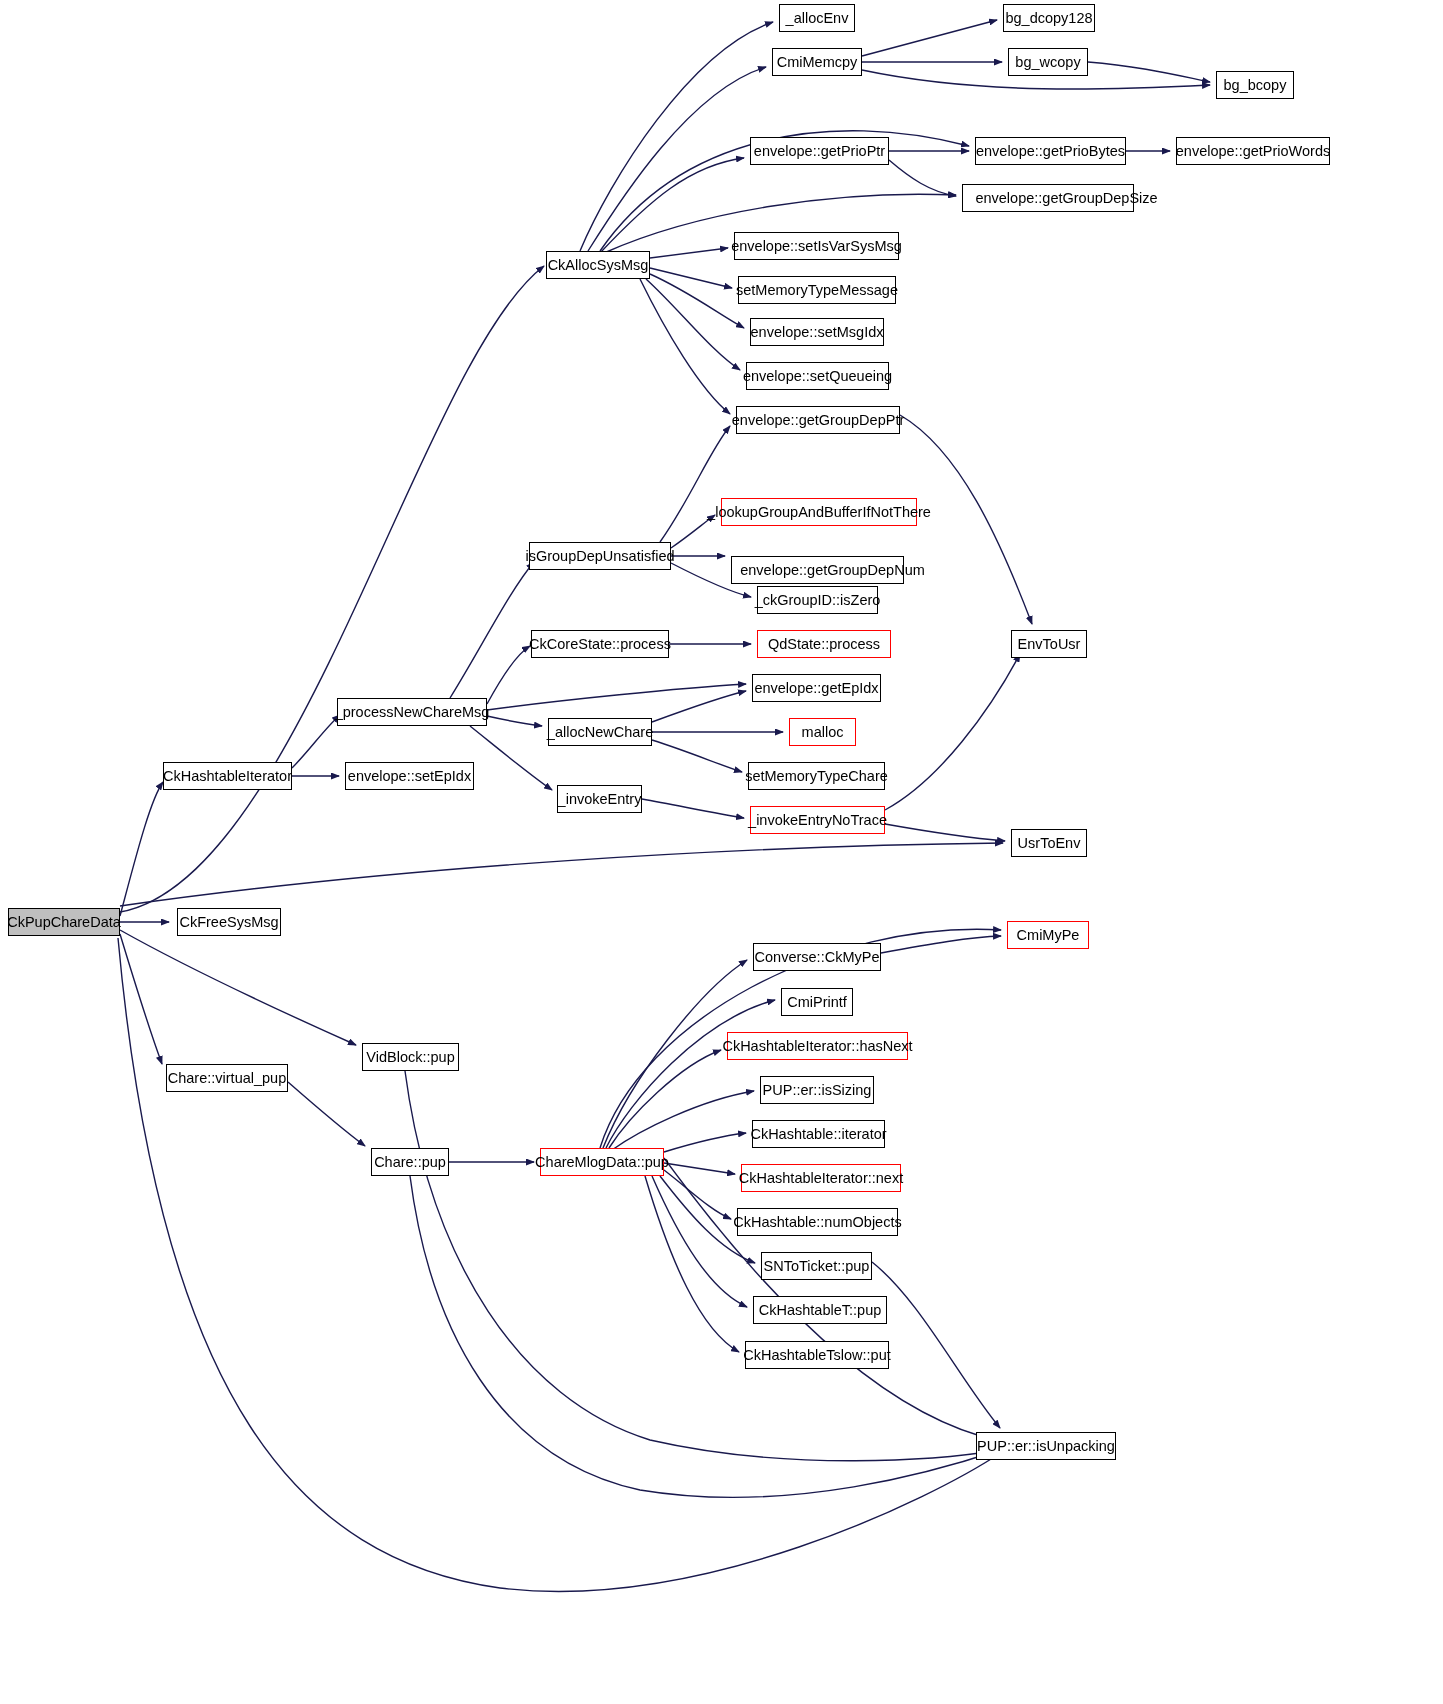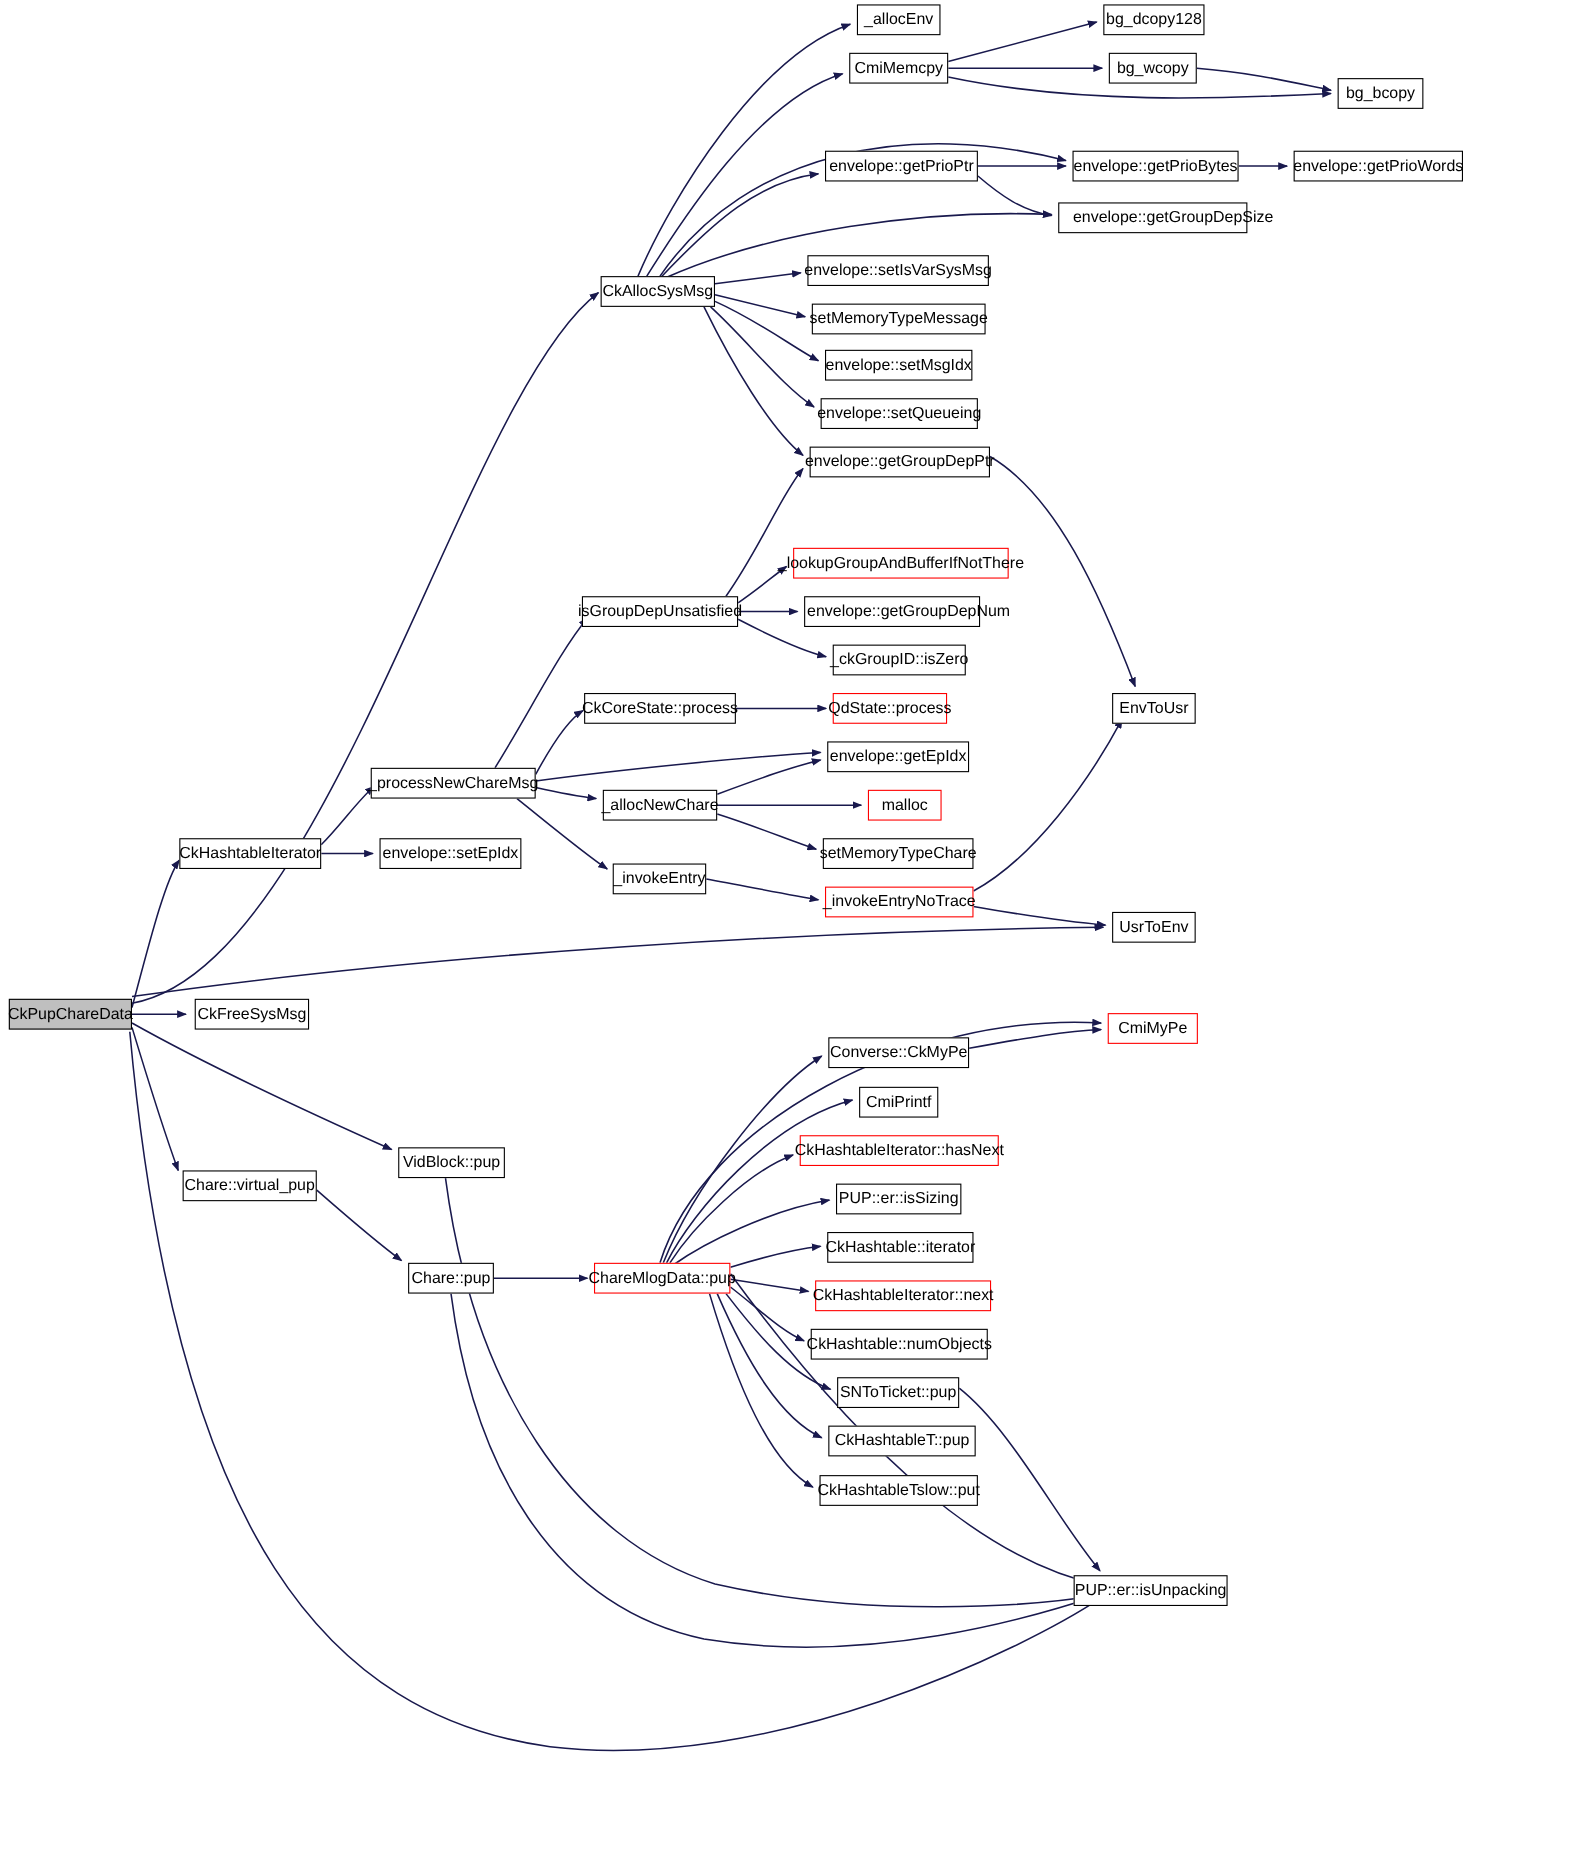--- a/index.html
+++ b/index.html
@@ -167,30 +167,30 @@
       </div>
       <div class="node" style="left: 736px; top: 406px; width: 164px; height: 28px;">
         <span>envelope::getGroupDepPtr</span>
       </div>
       <div class="node red" style="left: 721px; top: 498px; width: 196px; height: 28px;">
         <span>_lookupGroupAndBufferIfNotThere</span>
       </div>
       <div class="node" style="left: 529px; top: 542px; width: 142px; height: 28px;">
         <span>isGroupDepUnsatisfied</span>
       </div>
-      <div class="node" style="left: 731px; top: 542px; width: 160px; height: 28px; padding-left: 36px;">
+      <div class="node" style="left: 731px; top: 556px; width: 173px; height: 28px; padding-left: 36px;">
         <span>envelope::getGroupDepNum</span>
       </div>
       <div class="node" style="left: 757px; top: 586px; width: 121px; height: 28px;">
         <span>_ckGroupID::isZero</span>
       </div>
       <div class="node" style="left: 531px; top: 630px; width: 138px; height: 28px;">
         <span>CkCoreState::process</span>
       </div>
-      <div class="node red" style="left: 757px; top: 630px; width: 104px; height: 28px; text-align: right;">
+      <div class="node red" style="left: 757px; top: 630px; width: 134px; height: 28px; text-align: right;">
         <span>QdState::process</span>
       </div>
       <div class="node" style="left: 1011px; top: 630px; width: 76px; height: 28px;">
         <span>EnvToUsr</span>
       </div>
       <div class="node" style="left: 752px; top: 674px; width: 129px; height: 28px;">
         <span>envelope::getEpIdx</span>
       </div>
       <div class="node" style="left: 337px; top: 698px; width: 150px; height: 28px;">
         <span>_processNewChareMsg</span>

